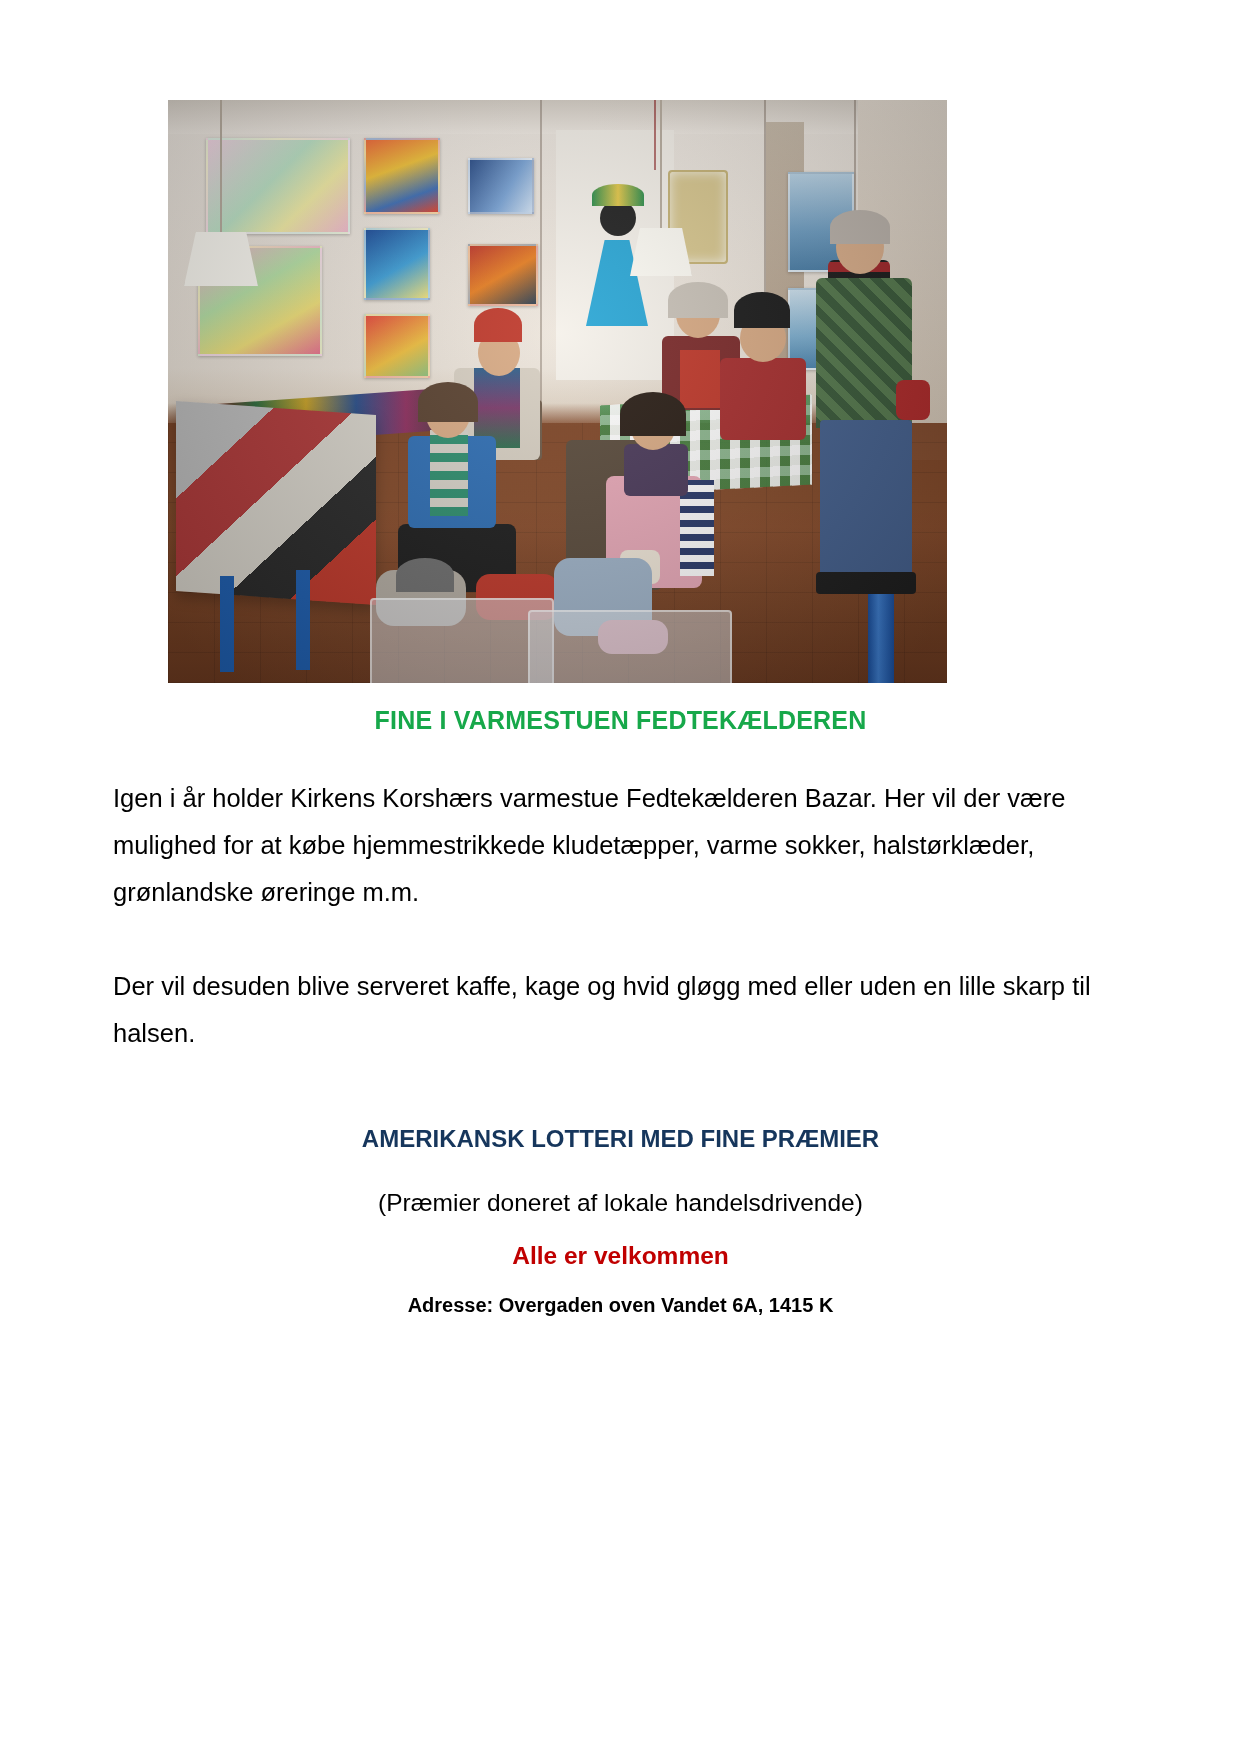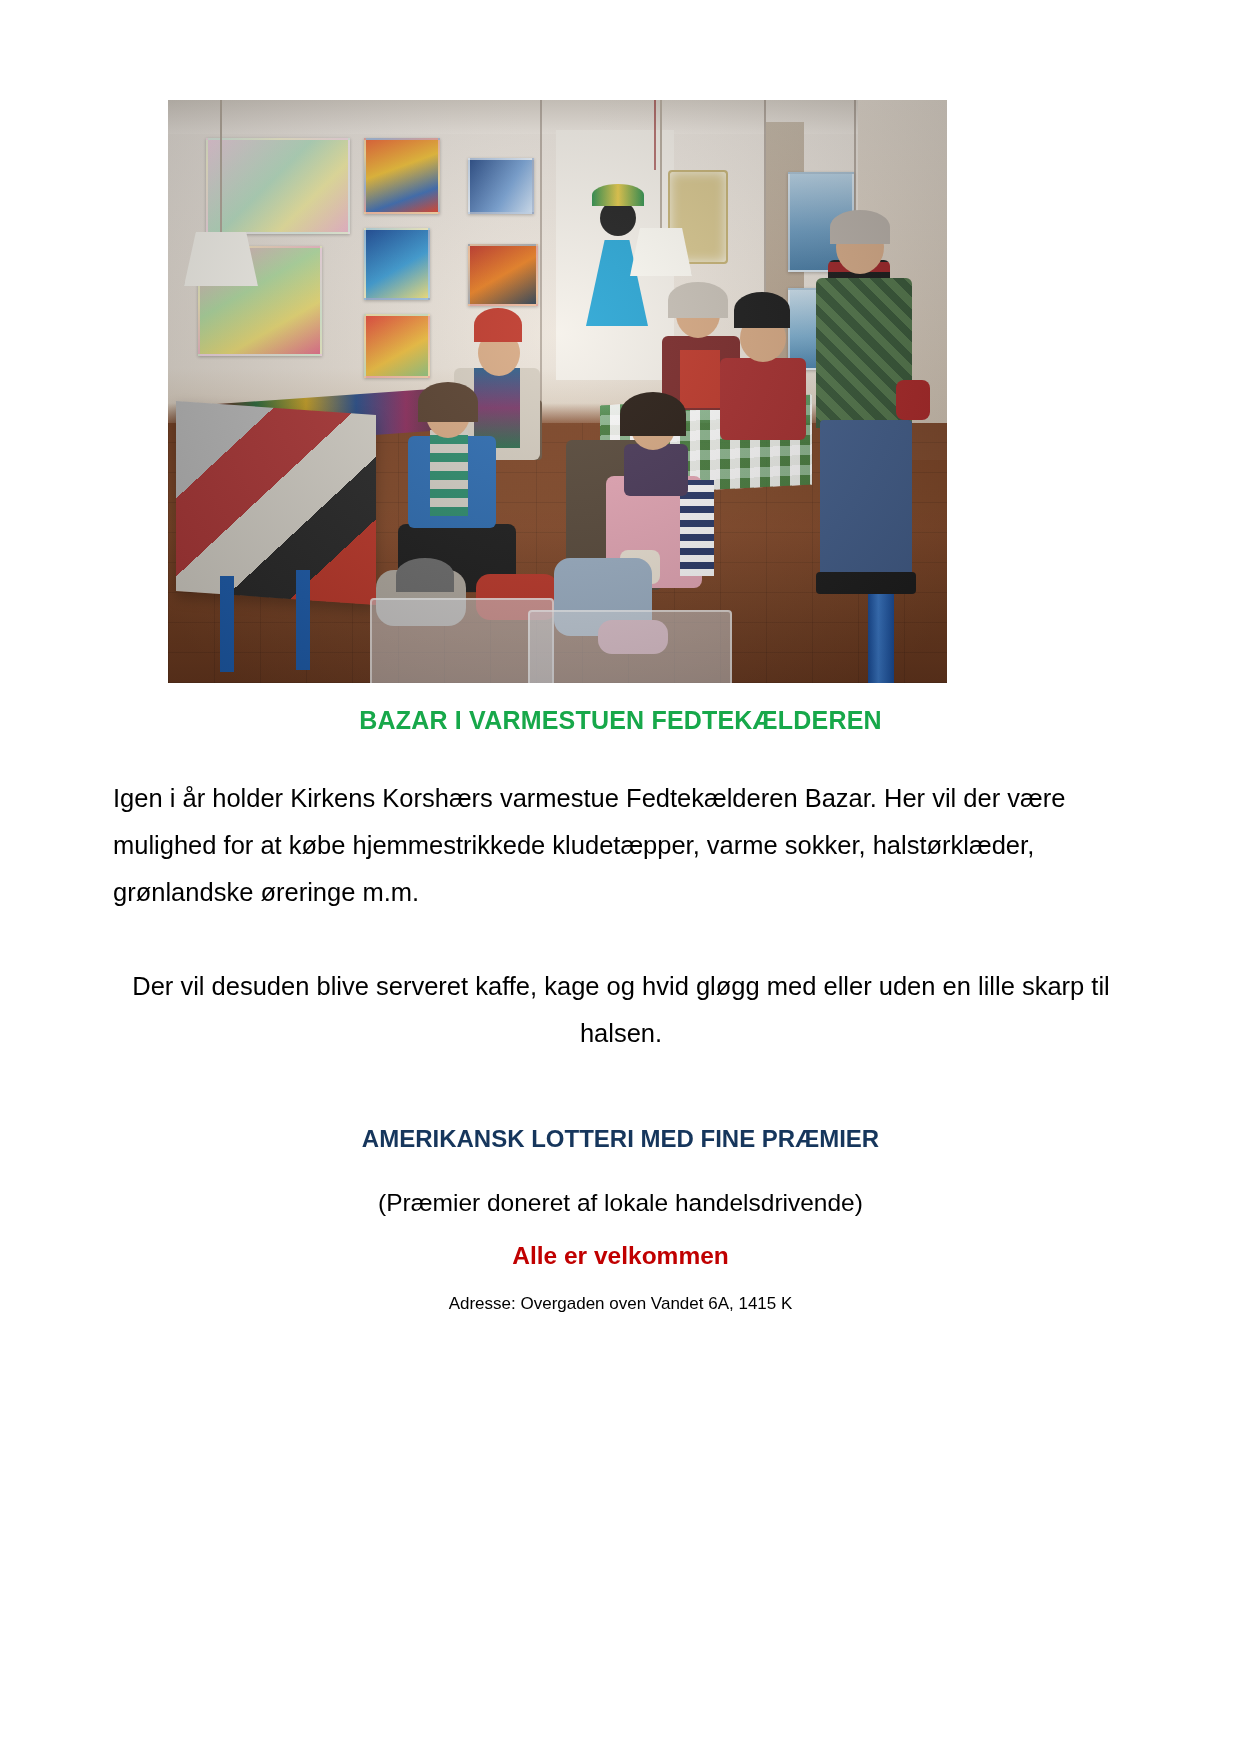--- a/index.html
+++ b/index.html
@@ -253,21 +253,21 @@
   .hline.l2 { margin-top: 30px; }
 
   .para {
     margin: 0;
     font-size: 25.5px;
     line-height: 47px;
     color: #000;
   }
   .p-block { padding: 0 112px 0 113px; }
   .p1 { margin-top: 40px; }
-  .p2 { margin-top: 47px; text-align: center; }
+  .p2 { margin-top: 47px; }
 
   .sub-nav {
     text-align: center;
     color: #16365c;
     font-weight: bold;
     font-size: 24px;
     margin-top: 68px;
   }
   .sub-paren {
     text-align: center;
@@ -278,22 +278,22 @@
   .welcome {
     text-align: center;
     color: #c00000;
     font-weight: bold;
     font-size: 24.5px;
     margin-top: 24px;
   }
   .address {
     text-align: center;
     color: #000;
-    font-weight: normal;
-    font-size: 17px;
+    font-weight: bold;
+    font-size: 20px;
     margin-top: 20px;
   }
 </style>
 </head>
 <body>
 
 <div class="page">
 
   <div class="photo-wrap">
     <div class="photo">
@@ -380,21 +380,21 @@
       <div class="knit-pink"></div>
       <div class="bin1"></div>
       <div class="bin2"></div>
 
       <div class="photo-shade"></div>
     </div>
   </div>
 
   <div class="content">
 
-    <p class="hline l1">BAZAR I VARMESTUEN FEDTEKÆLDEREN</p>
+    <p class="hline l1">FINE I VARMESTUEN FEDTEKÆLDEREN</p>
 
     <div class="p-block">
       <p class="para p1">Igen i år holder Kirkens Korshærs varmestue Fedtekælderen Bazar. Her vil der være mulighed for at købe hjemmestrikkede kludetæpper, varme sokker, halstørklæder, grønlandske øreringe m.m.</p>
       <p class="para p2">Der vil desuden blive serveret kaffe, kage og hvid gløgg med eller uden en lille skarp til halsen.</p>
     </div>
 
     <p class="sub-nav">AMERIKANSK LOTTERI MED FINE PRÆMIER</p>
     <p class="sub-paren">(Præmier doneret af lokale handelsdrivende)</p>
 
     <p class="welcome">Alle er velkommen</p>

